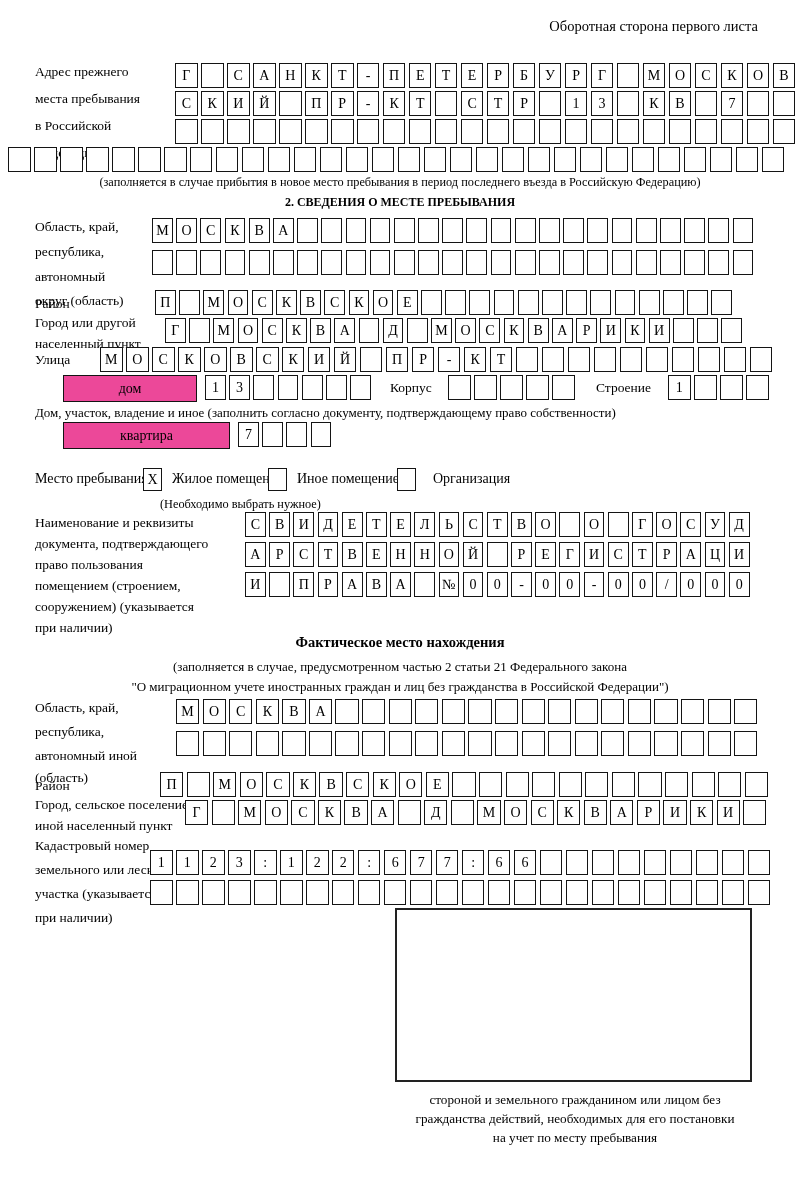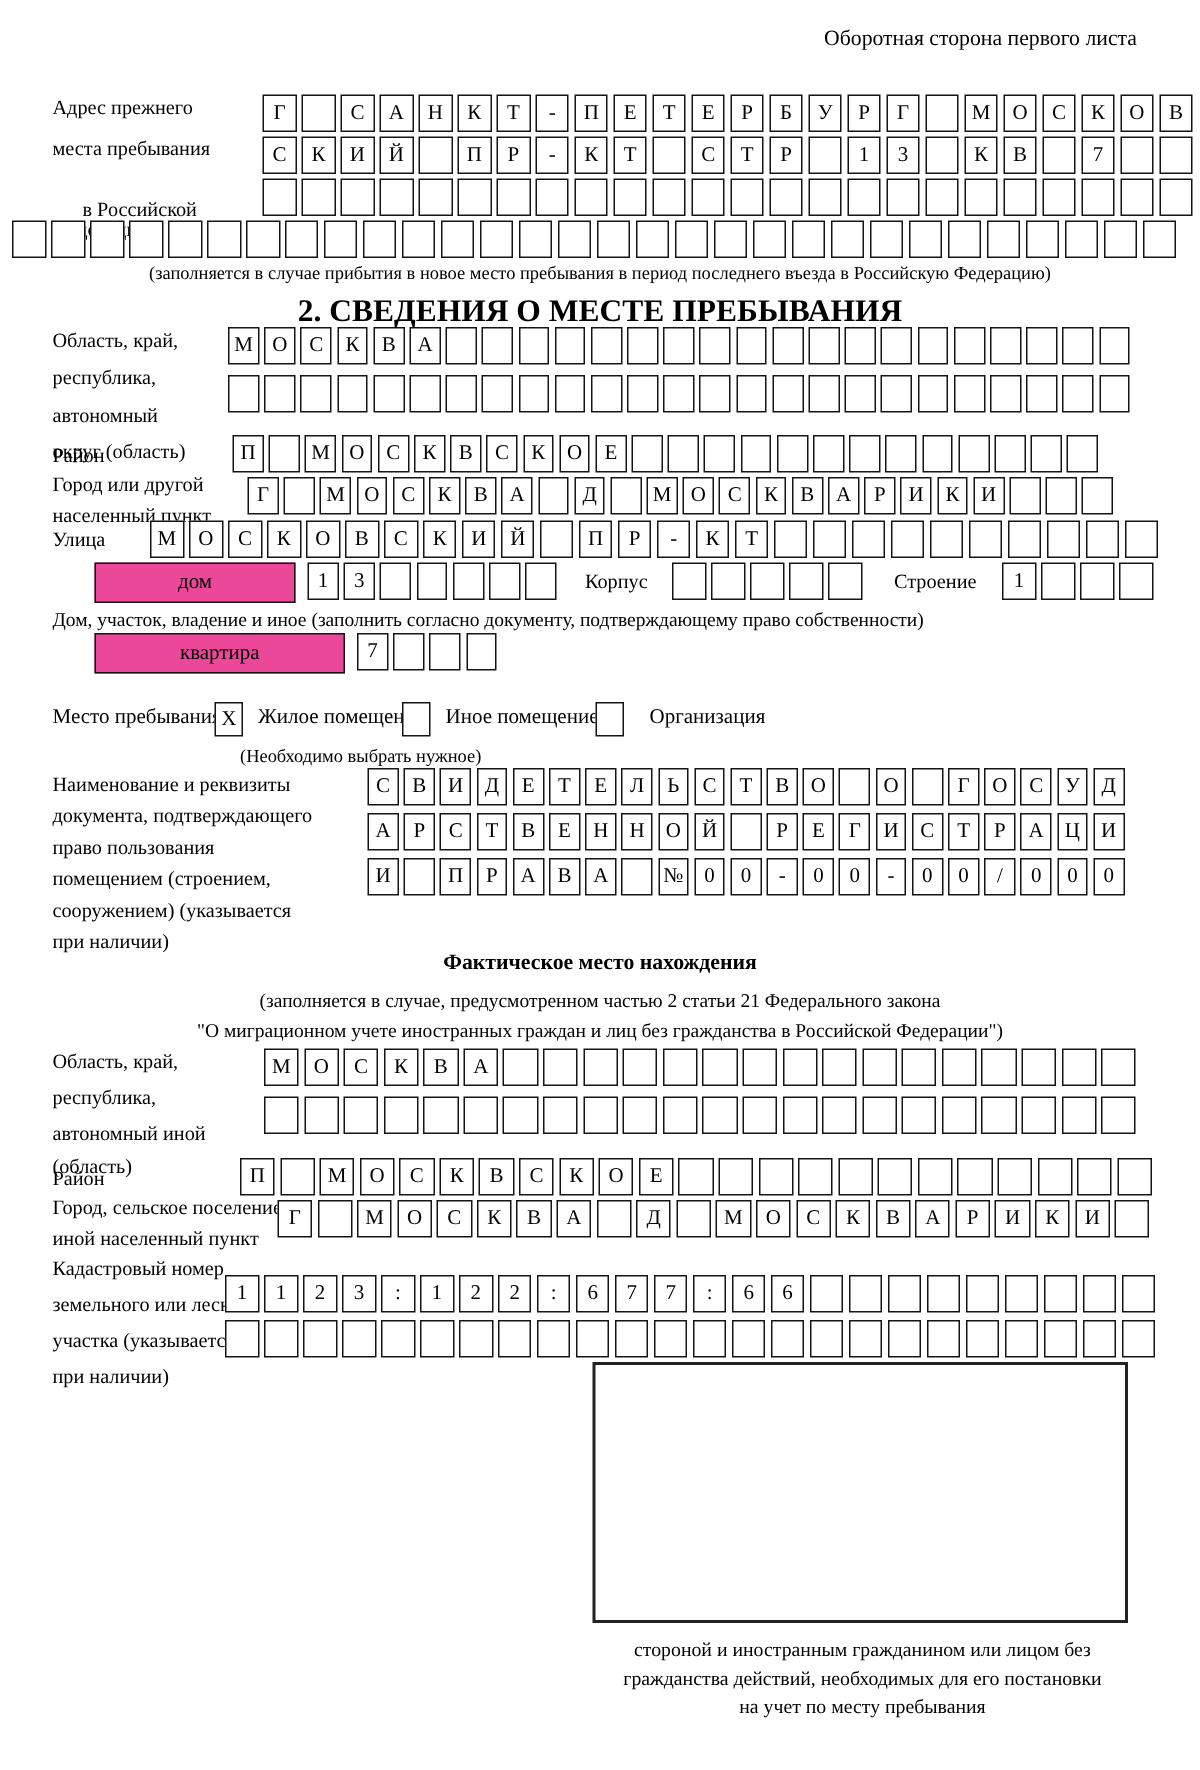--- a/index.html
+++ b/index.html
@@ -1,21 +1,21 @@
 <!DOCTYPE html>
 <html><head>
 <meta charset="utf-8">
 <style>
   html,body{margin:0;padding:0;background:#fff;}
   .page{position:relative;width:800px;height:1180px;background:#fff;overflow:hidden;
         font-family:"Liberation Serif","DejaVu Serif",serif;color:#000;}
   .abs{position:absolute;}
   .lbl{font-size:13.5px;white-space:nowrap;}
   .note{font-size:12.3px;white-space:nowrap;}
-  .title{font-weight:bold;font-size:21px;white-space:nowrap;}
+  .title{font-weight:bold;font-size:12px;white-space:nowrap;}
   .center{width:800px;text-align:center;left:0;}
   .cellrow{position:absolute;display:flex;gap:3.4px;}
   .cell{box-sizing:border-box;width:20.8px;height:25px;border:1.7px solid #141414;
         display:flex;align-items:center;justify-content:center;
         font-size:14px;line-height:1;background:#fff;}
   .cellrow.lg .cell{width:22.6px;}
   .cellrow.xl .cell{width:23.2px;}
   .fieldbox{position:absolute;box-sizing:border-box;height:27px;border:1.7px solid #141414;
         display:flex;align-items:center;justify-content:center;font-size:14px;background:#ec4899;}
   .chk{position:absolute;box-sizing:border-box;width:19px;height:23px;border:1.7px solid #141414;
@@ -25,21 +25,21 @@
 </style>
 </head>
 <body>
 
 <div class="page">
 
   <div class="abs" style="top:18px;left:440px;width:318px;text-align:right;font-size:14.5px;">Оборотная сторона первого листа</div>
 
   <div class="abs lbl" style="top:64px;left:35px;">Адрес прежнего</div>
   <div class="abs lbl" style="top:91px;left:35px;">места пребывания</div>
-  <div class="abs lbl" style="top:132px;left:35px;margin-left:20px;">в Российской</div>
+  <div class="abs lbl" style="top:118px;left:35px;">в Российской</div>
   <div class="abs lbl" style="top:145px;left:35px;">Федерации</div>
 
   <div class="cellrow lg" style="top:63px;left:175px;">
       <span class="cell">Г</span>
       <span class="cell"></span>
       <span class="cell">С</span>
       <span class="cell">А</span>
       <span class="cell">Н</span>
       <span class="cell">К</span>
       <span class="cell">Т</span>
@@ -579,18 +579,18 @@
       <span class="cell"></span>
       <span class="cell"></span>
       <span class="cell"></span>
       <span class="cell"></span>
       <span class="cell"></span>
       <span class="cell"></span>
     </div>
 
   <div class="stamp" style="top:908px;left:395px;width:357px;height:174px;"></div>
   <div class="abs cap" style="top:1090px;left:380px;width:390px;">
-    <div>стороной и иностранным гражданином или лицом без</div>
+    <div>стороной и земельного гражданином или лицом без</div>
     <div>гражданства действий, необходимых для его постановки</div>
     <div>на учет по месту пребывания</div>
   </div>
 
 </div>
 
 </body></html>

